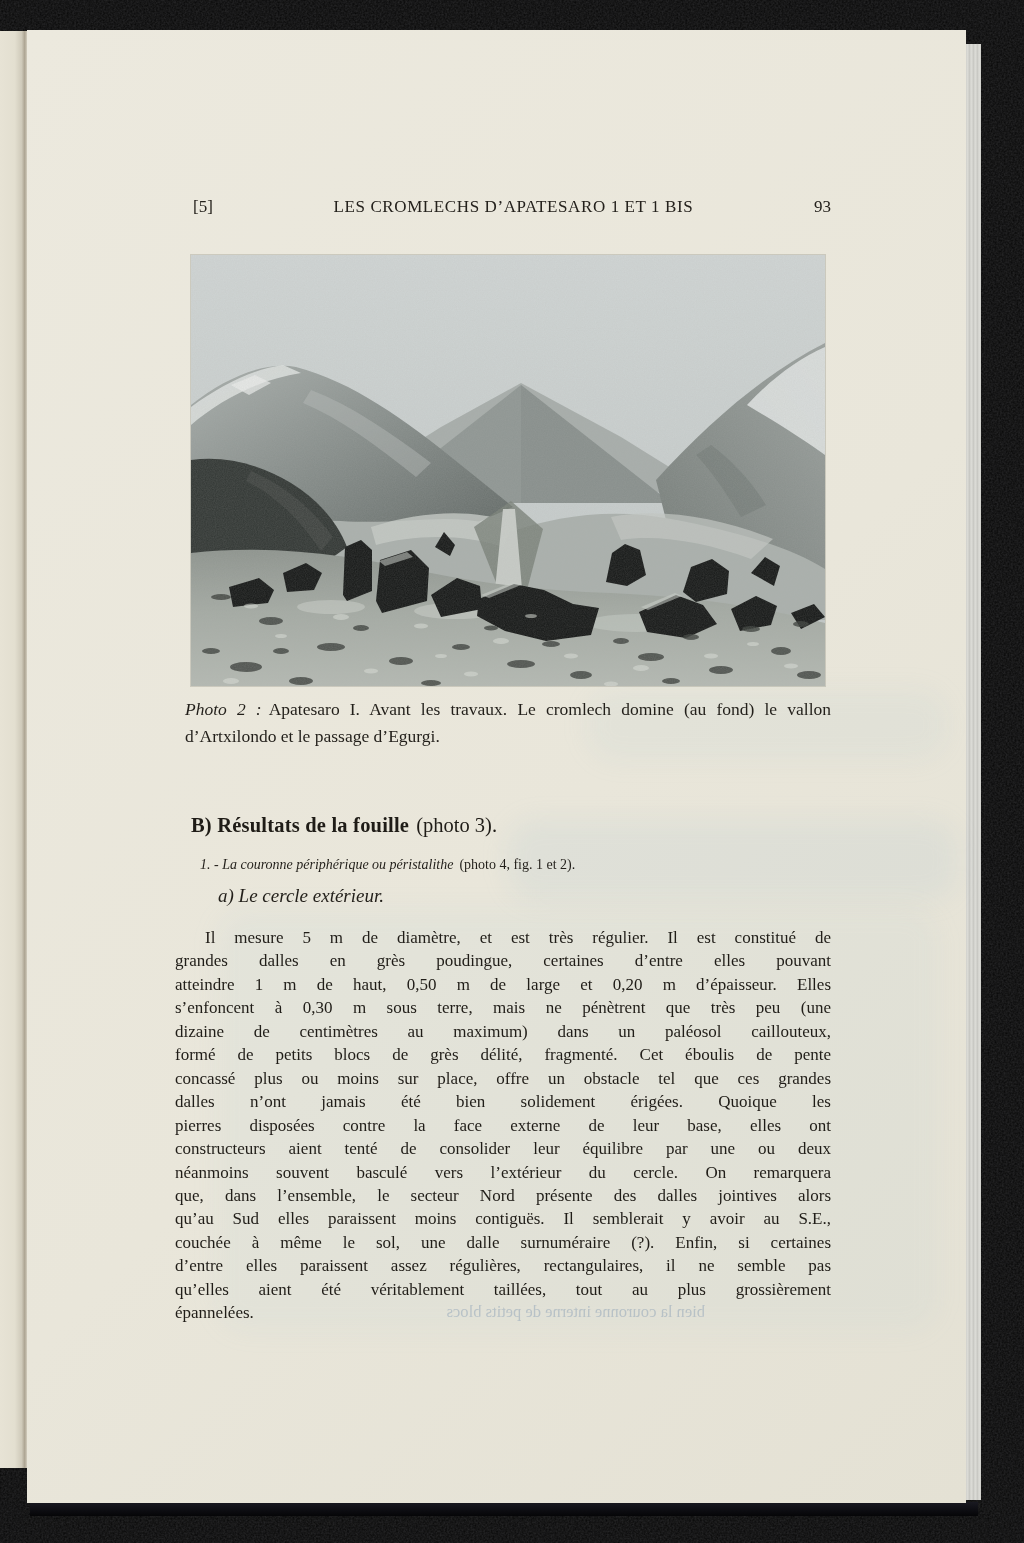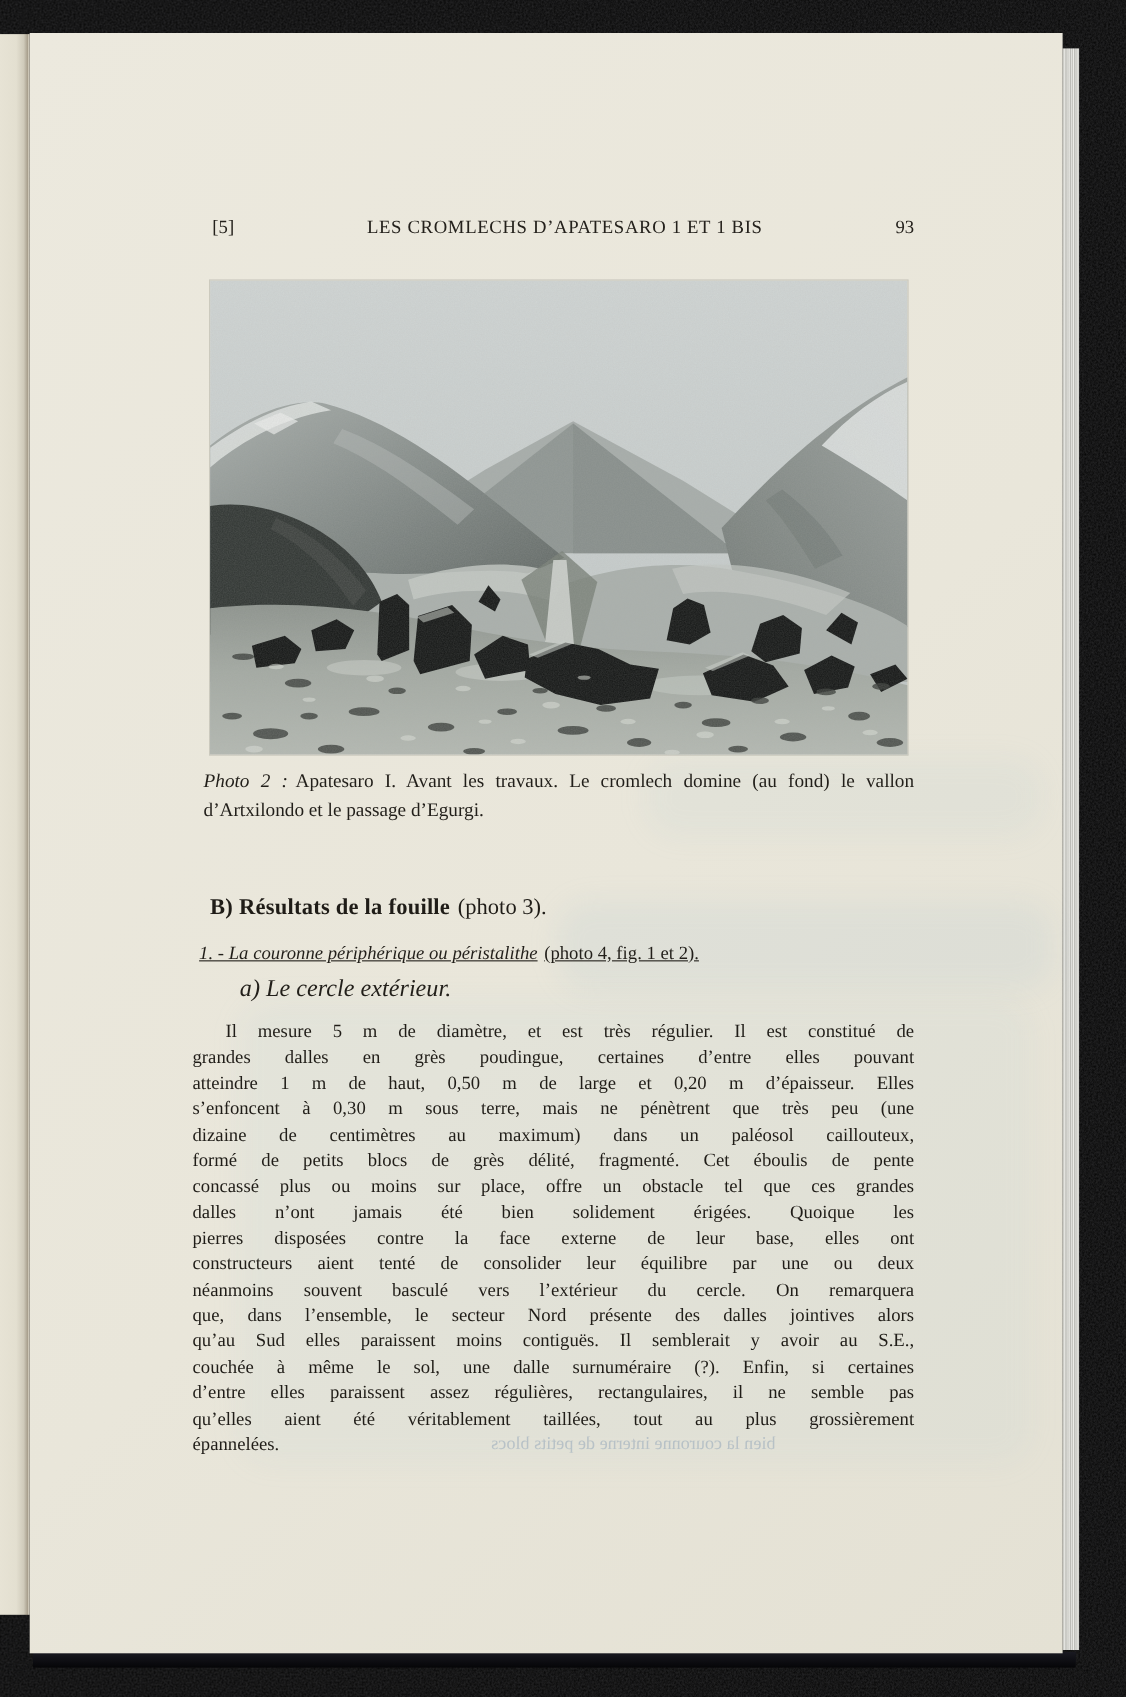--- a/index.html
+++ b/index.html
@@ -56,23 +56,23 @@
   .it { font-style:italic; }
   .cap-label { margin-right:7px; }
 
   .heading {
     position:absolute; left:152px; top:784px; width:660px;
     font-size:20.5px; color:#1f1c17;margin-left:12px;
   }
   .heading .b { font-weight:700; letter-spacing:0.2px; }
   .heading .suffix { margin-left:7px; }
 
-  .sub1 { position:absolute; left:154px; top:827px; width:660px; font-size:17px; color:#221f1a;text-decoration:underline; }
+  .sub1 { position:absolute; left:173px; top:827px; width:660px; font-size:14px; color:#221f1a; }
   .sub1 .suffix { font-style:normal; margin-left:6px; }
-  .sub2 { position:absolute; left:191px; top:855px; width:500px; font-size:22px; color:#221f1a;font-style:italic; }
+  .sub2 { position:absolute; left:191px; top:855px; width:500px; font-size:19px; color:#221f1a;font-style:italic; }
 
   .body-par {
     position:absolute; left:148px; top:896px; width:656px;
     font-size:17px; line-height:23.45px; color:#201d18;
   }
   .body-line { text-align:justify; text-align-last:justify; }
   .body-line.first { text-indent:30px; }
   .body-line.last  { text-align-last:left; }
 
   .ghost {

